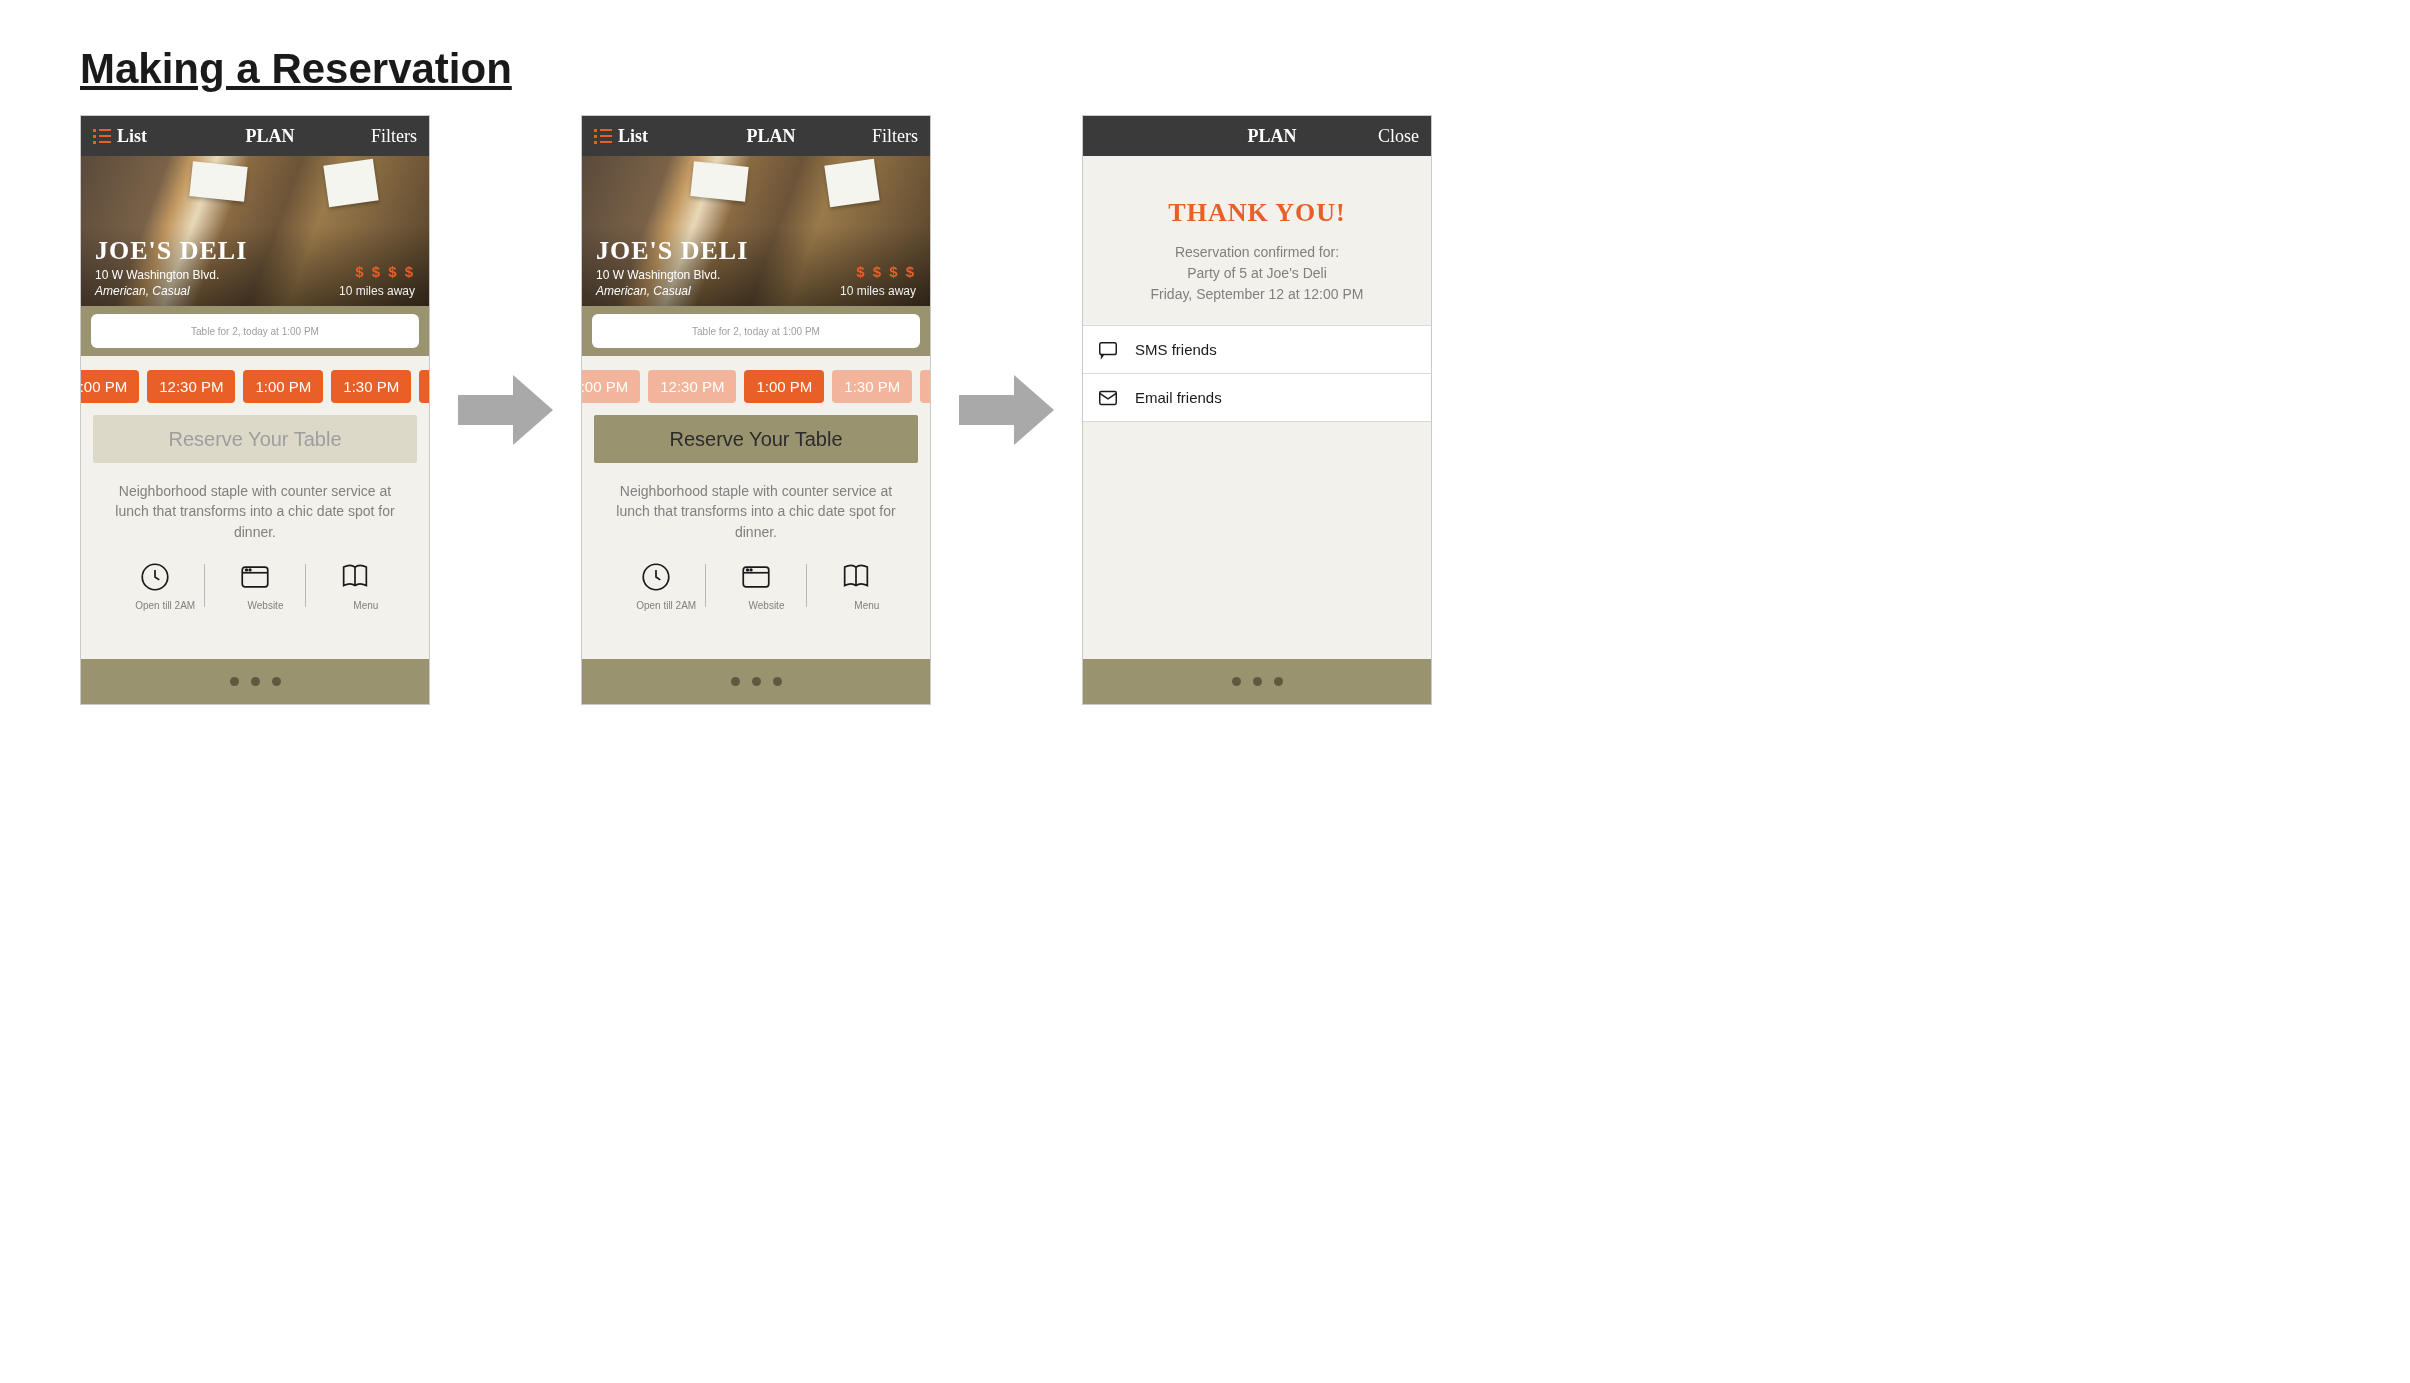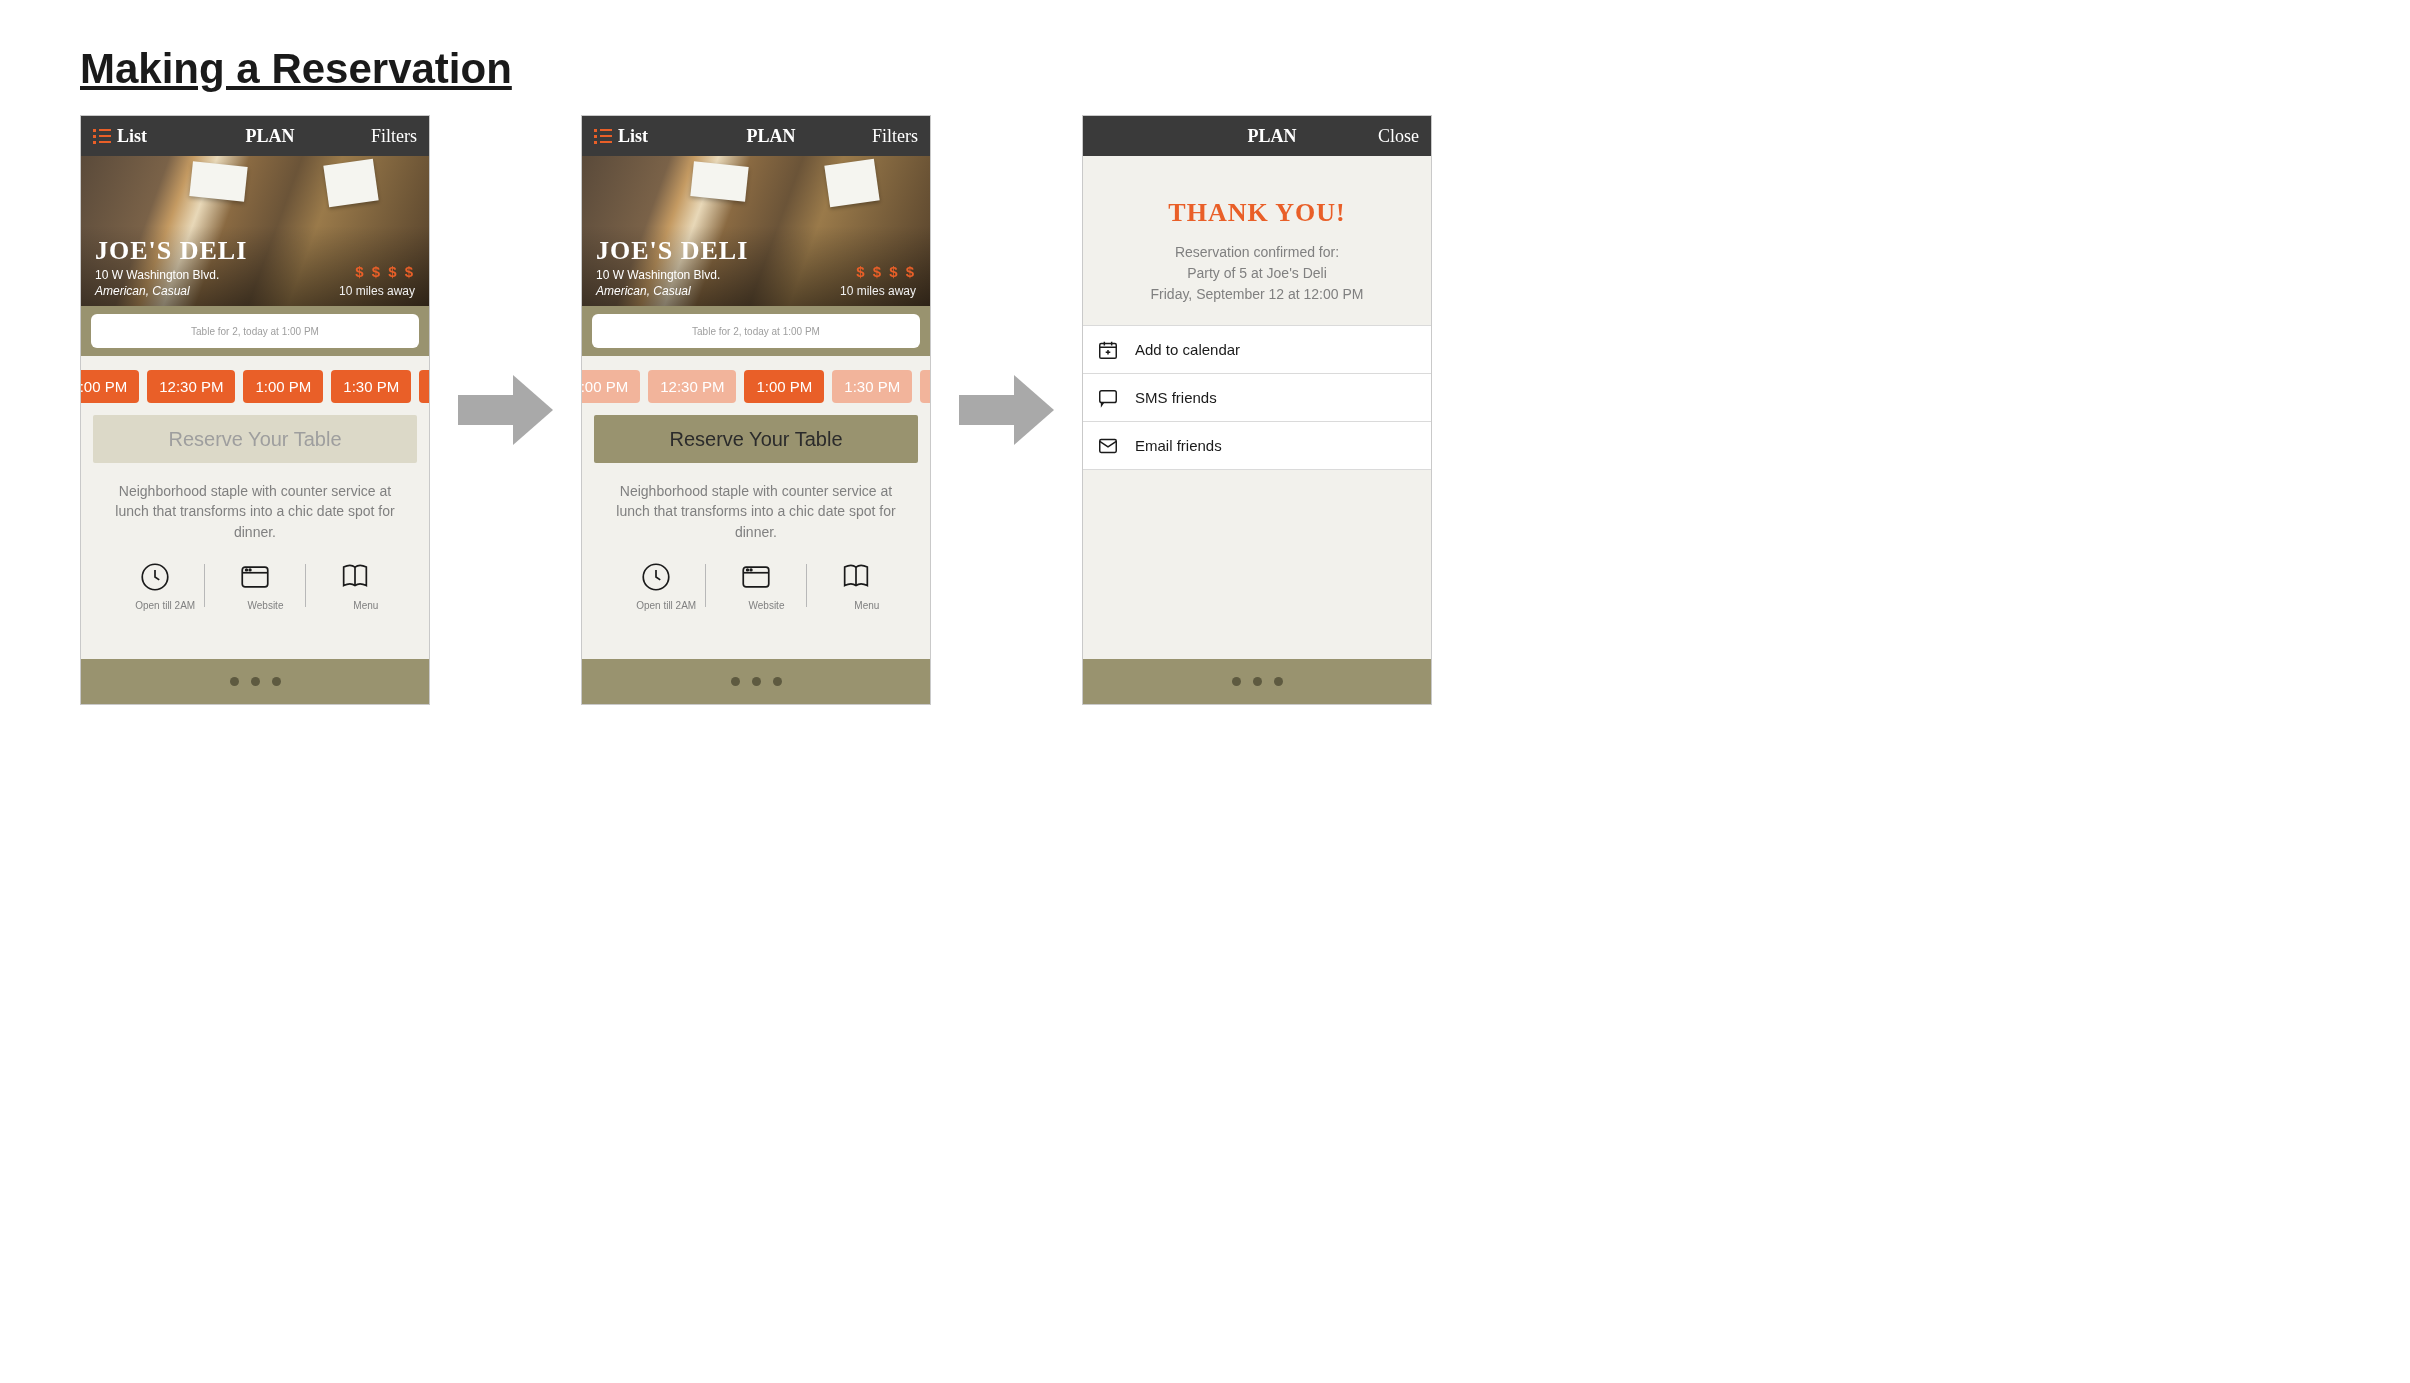--- a/index.html
+++ b/index.html
@@ -494,27 +494,20 @@
       <div class="thank-block">
         <div class="thank">THANK YOU!</div>
         <div class="confirm-text">
           <div>Reservation confirmed for:</div>
           <div>Party of 5 at Joe's Deli</div>
           <div>Friday, September 12 at 12:00 PM</div>
         </div>
       </div>
 
       <div class="action-list">
-        <div class="action-row">
-          <svg class="action-icon" viewBox="0 0 24 24" fill="none" stroke="#1a1a1a" stroke-width="1.6">
-              <rect x="3" y="5" width="18" height="16" rx="1.5"></rect>
-              <path d="M3 9h18M8 3v4M16 3v4M12 12v5M9.5 14.5h5"></path>
-            </svg>
-          <span>Add to calendar</span>
-        </div>
         <div class="action-row">
           <svg class="action-icon" viewBox="0 0 24 24" fill="none" stroke="#1a1a1a" stroke-width="1.6">
               <rect x="3" y="4" width="18" height="13" rx="2"></rect>
               <path d="M7 17l-2 3v-3"></path>
               <path d="M8 10h.01M12 10h.01M16 10h.01"></path>
             </svg>
           <span>SMS friends</span>
         </div>
         <div class="action-row">
           <svg class="action-icon" viewBox="0 0 24 24" fill="none" stroke="#1a1a1a" stroke-width="1.6">

